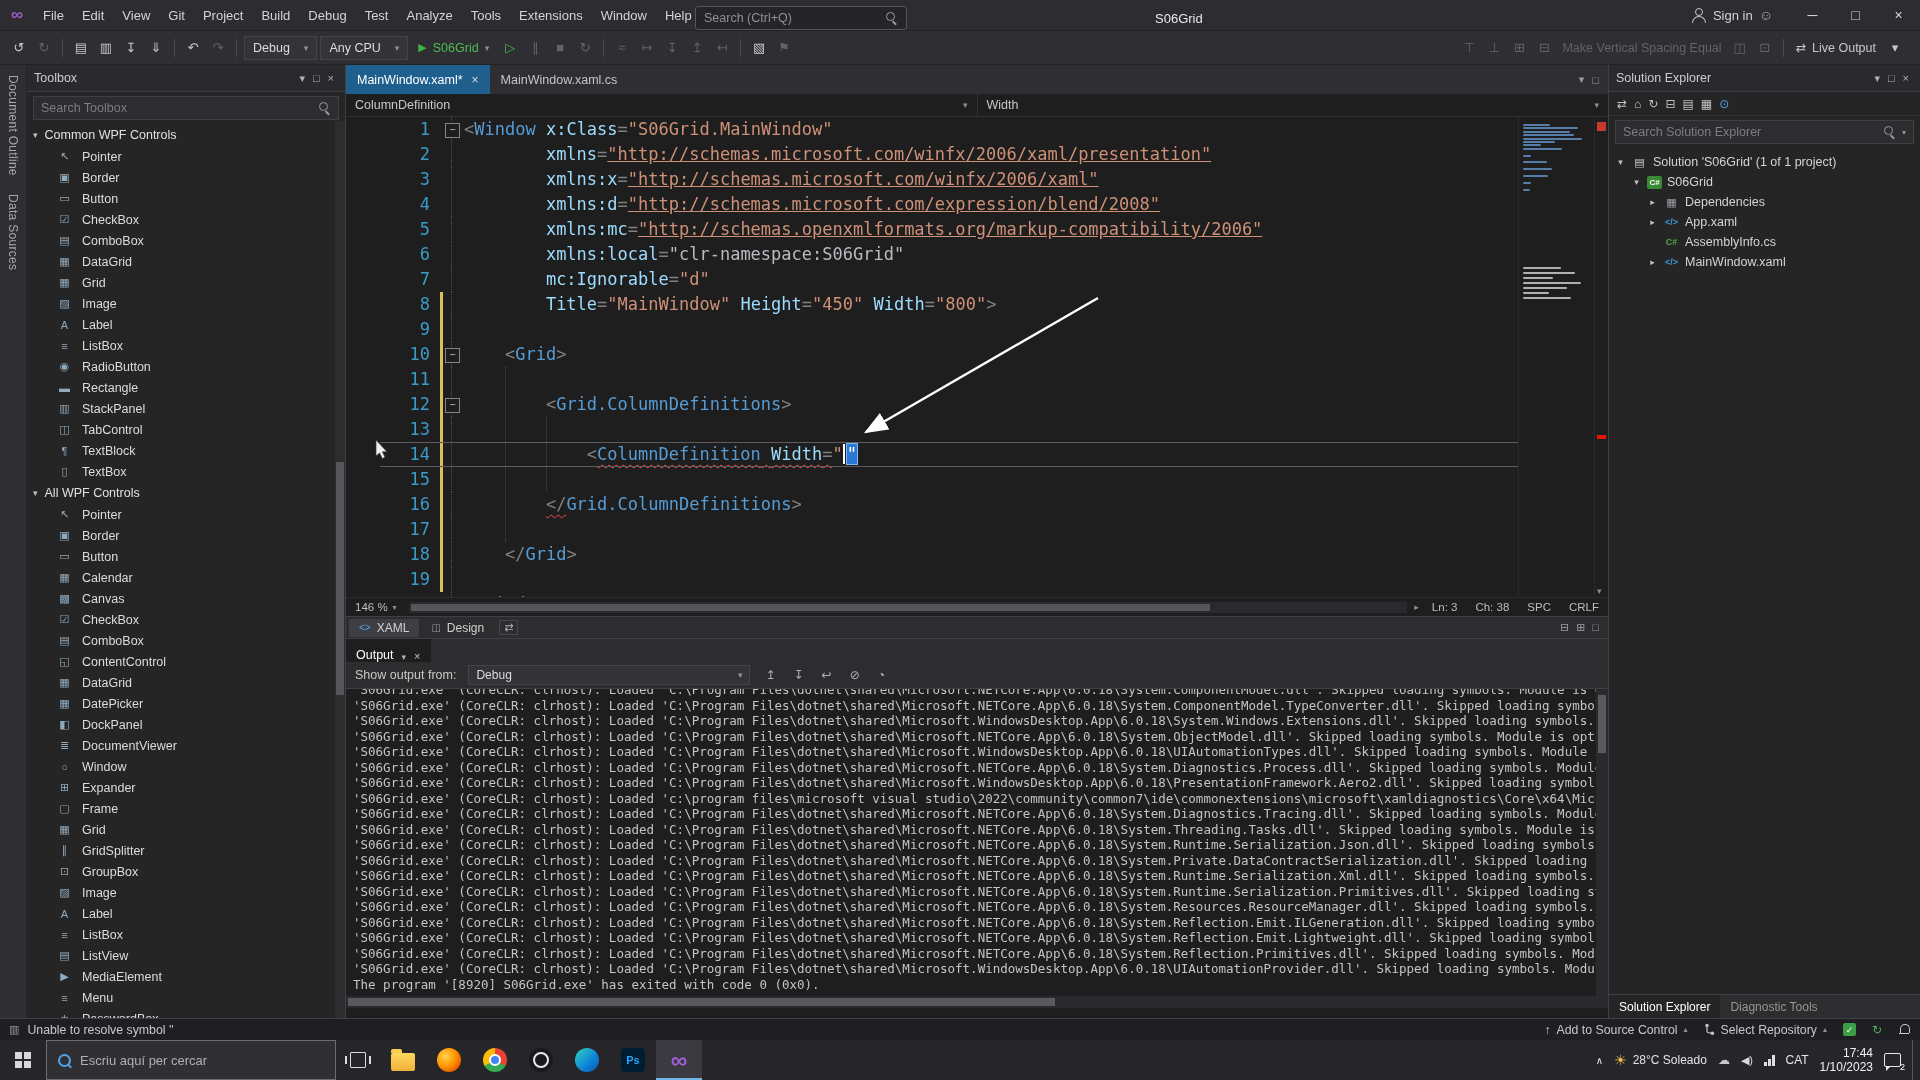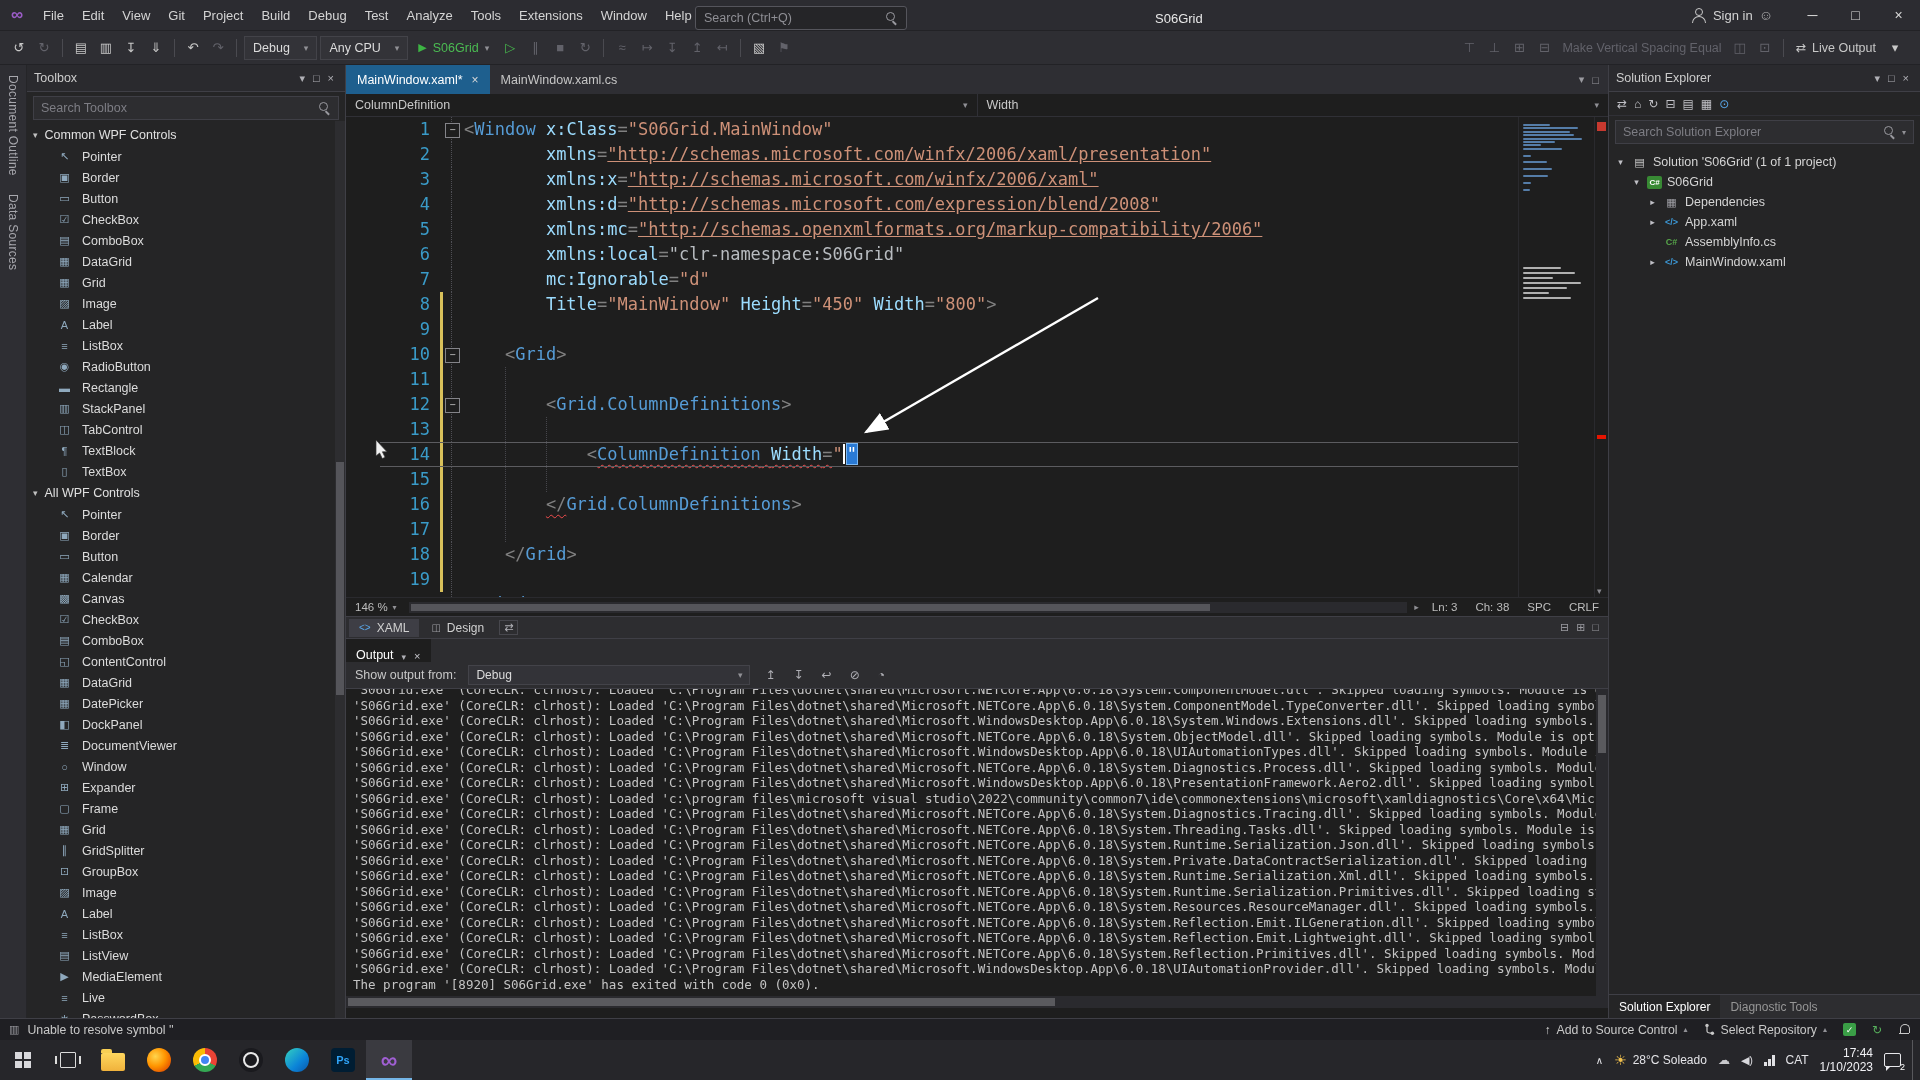--- a/index.html
+++ b/index.html
@@ -484,21 +484,21 @@
           <div class="tb-item">
             <span class="ic">▤</span>
             <span>ListView</span>
           </div>
           <div class="tb-item">
             <span class="ic">▶</span>
             <span>MediaElement</span>
           </div>
           <div class="tb-item">
             <span class="ic">≡</span>
-            <span>Live</span>
+            <span>Menu</span>
           </div>
           <div class="tb-item">
             <span class="ic">∗</span>
             <span>PasswordBox</span>
           </div>
         </div>
       <div class="vscroll">
           <div class="thumb"></div>
         </div>
     </aside>
@@ -856,20 +856,24 @@
 
   <div class="taskbar">
     <div class="start">
       <span class="winlogo">
           <i></i>
           <i></i>
           <i></i>
           <i></i>
         </span>
     </div>
+    <div class="tb-search">
+      <span class="ring"></span>
+      <input placeholder="Escriu aquí per cercar" style="">
+    </div>
     <div class="taskview">
         <span class="tv"></span>
       </div>
     <div class="apps" id="tb-apps">
         <div class="app">
           <span class="ai ai-file-explorer"></span>
         </div>
         <div class="app">
           <span class="ai ai-firefox"></span>
         </div>

